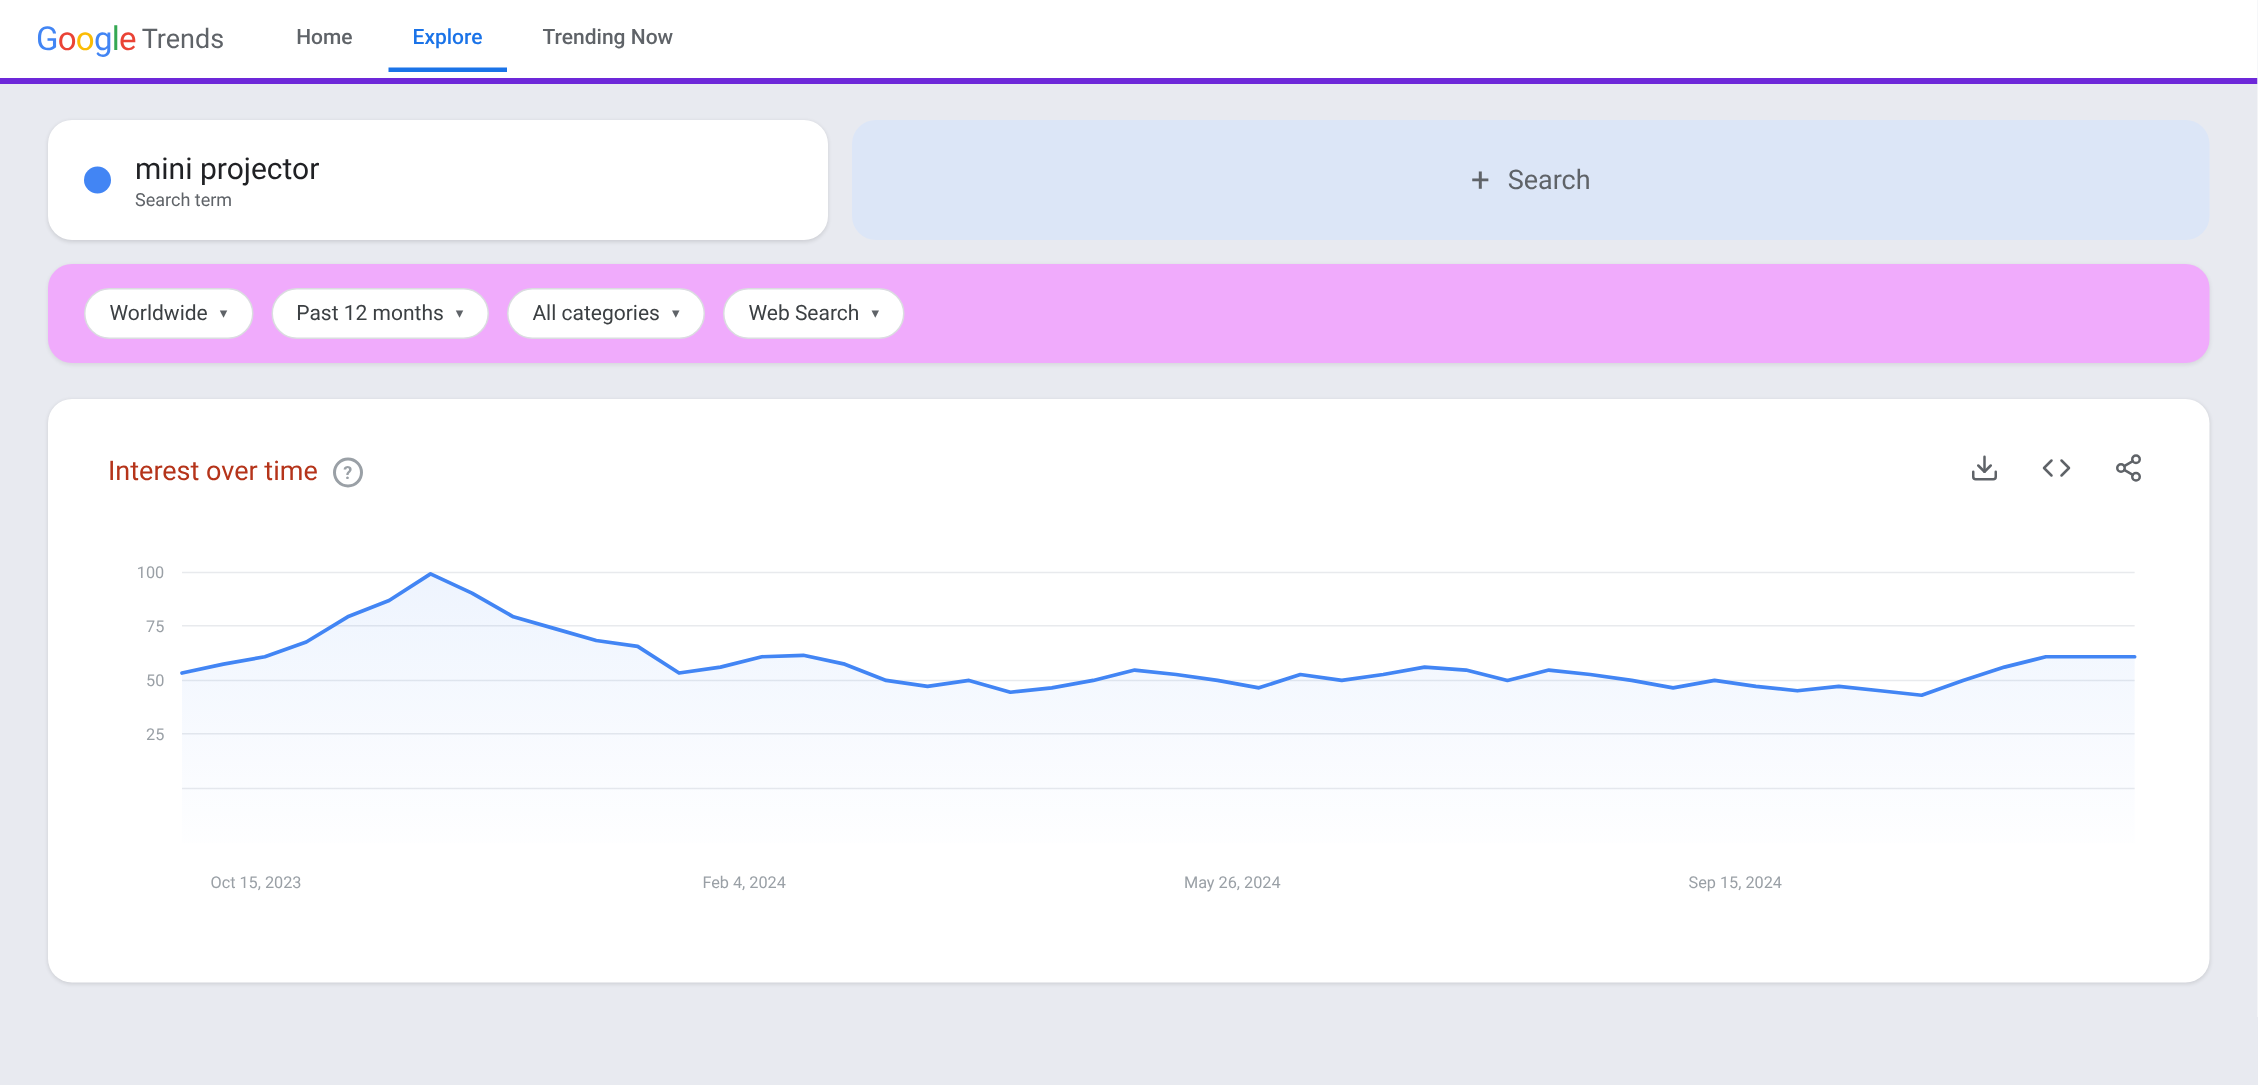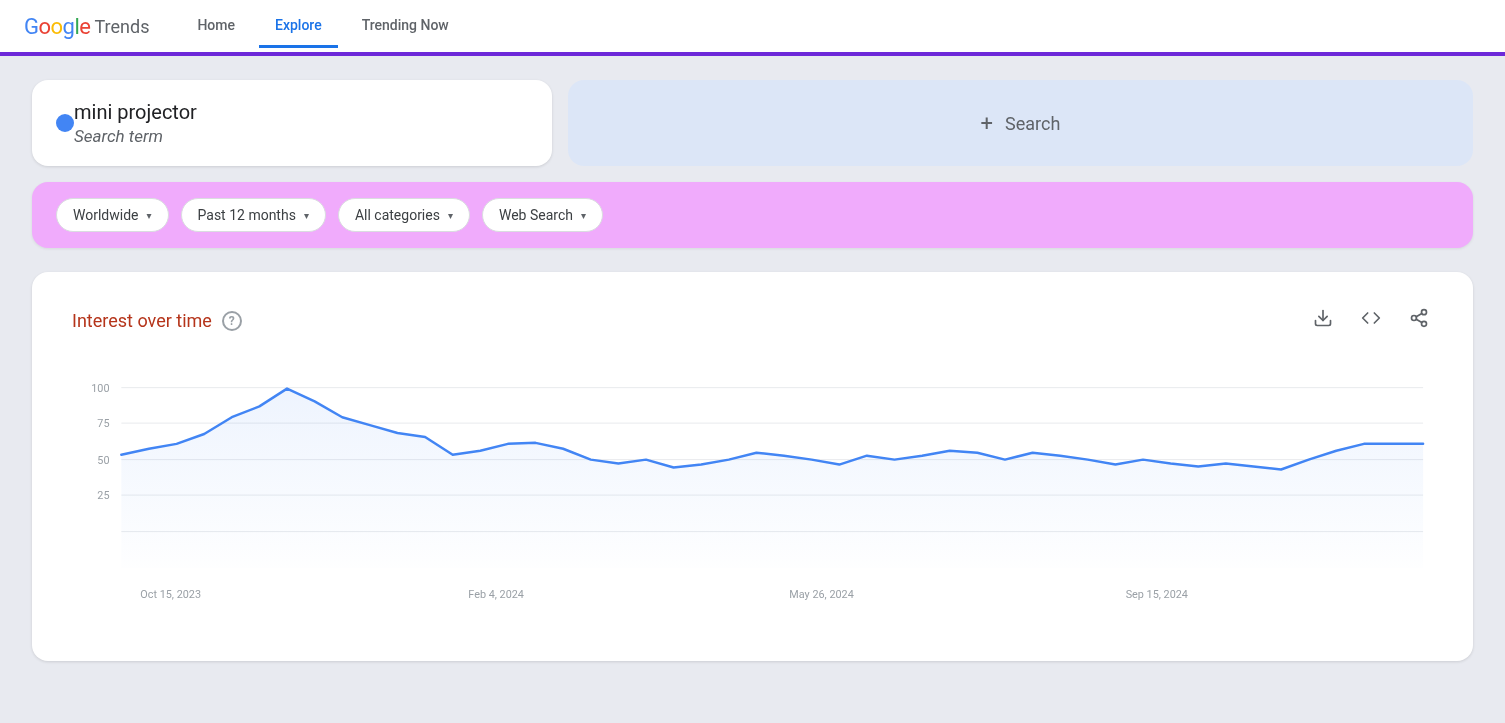--- a/index.html
+++ b/index.html
@@ -79,41 +79,40 @@
       margin-bottom: 16px;
     }
     .search-card {
       background: #fff;
       border-radius: 16px;
       padding: 20px 24px;
       flex: 0 0 auto;
       width: 520px;
       display: flex;
       align-items: center;
-      gap: 0;
+      gap: 16px;
       box-shadow: 0 1px 3px rgba(0,0,0,0.12);
     }
     .search-dot {
       width: 18px;
       height: 18px;
       border-radius: 50%;
       background: #4285F4;
       flex-shrink: 0;
     }
     .search-text-block { flex: 1; }
     .search-term-text {
       font-size: 20px;
       font-weight: 400;
       color: #202124;
     }
     .search-label {
-      font-size: 17px;
+      font-size: 12px;
       color: #5f6368;
       margin-top: 2px;
-      font-style: italic;
     }
     .compare-card {
       background: #dce6f7;
       border-radius: 16px;
       padding: 20px 24px;
       flex: 1;
       display: flex;
       align-items: center;
       justify-content: center;
       gap: 12px;

